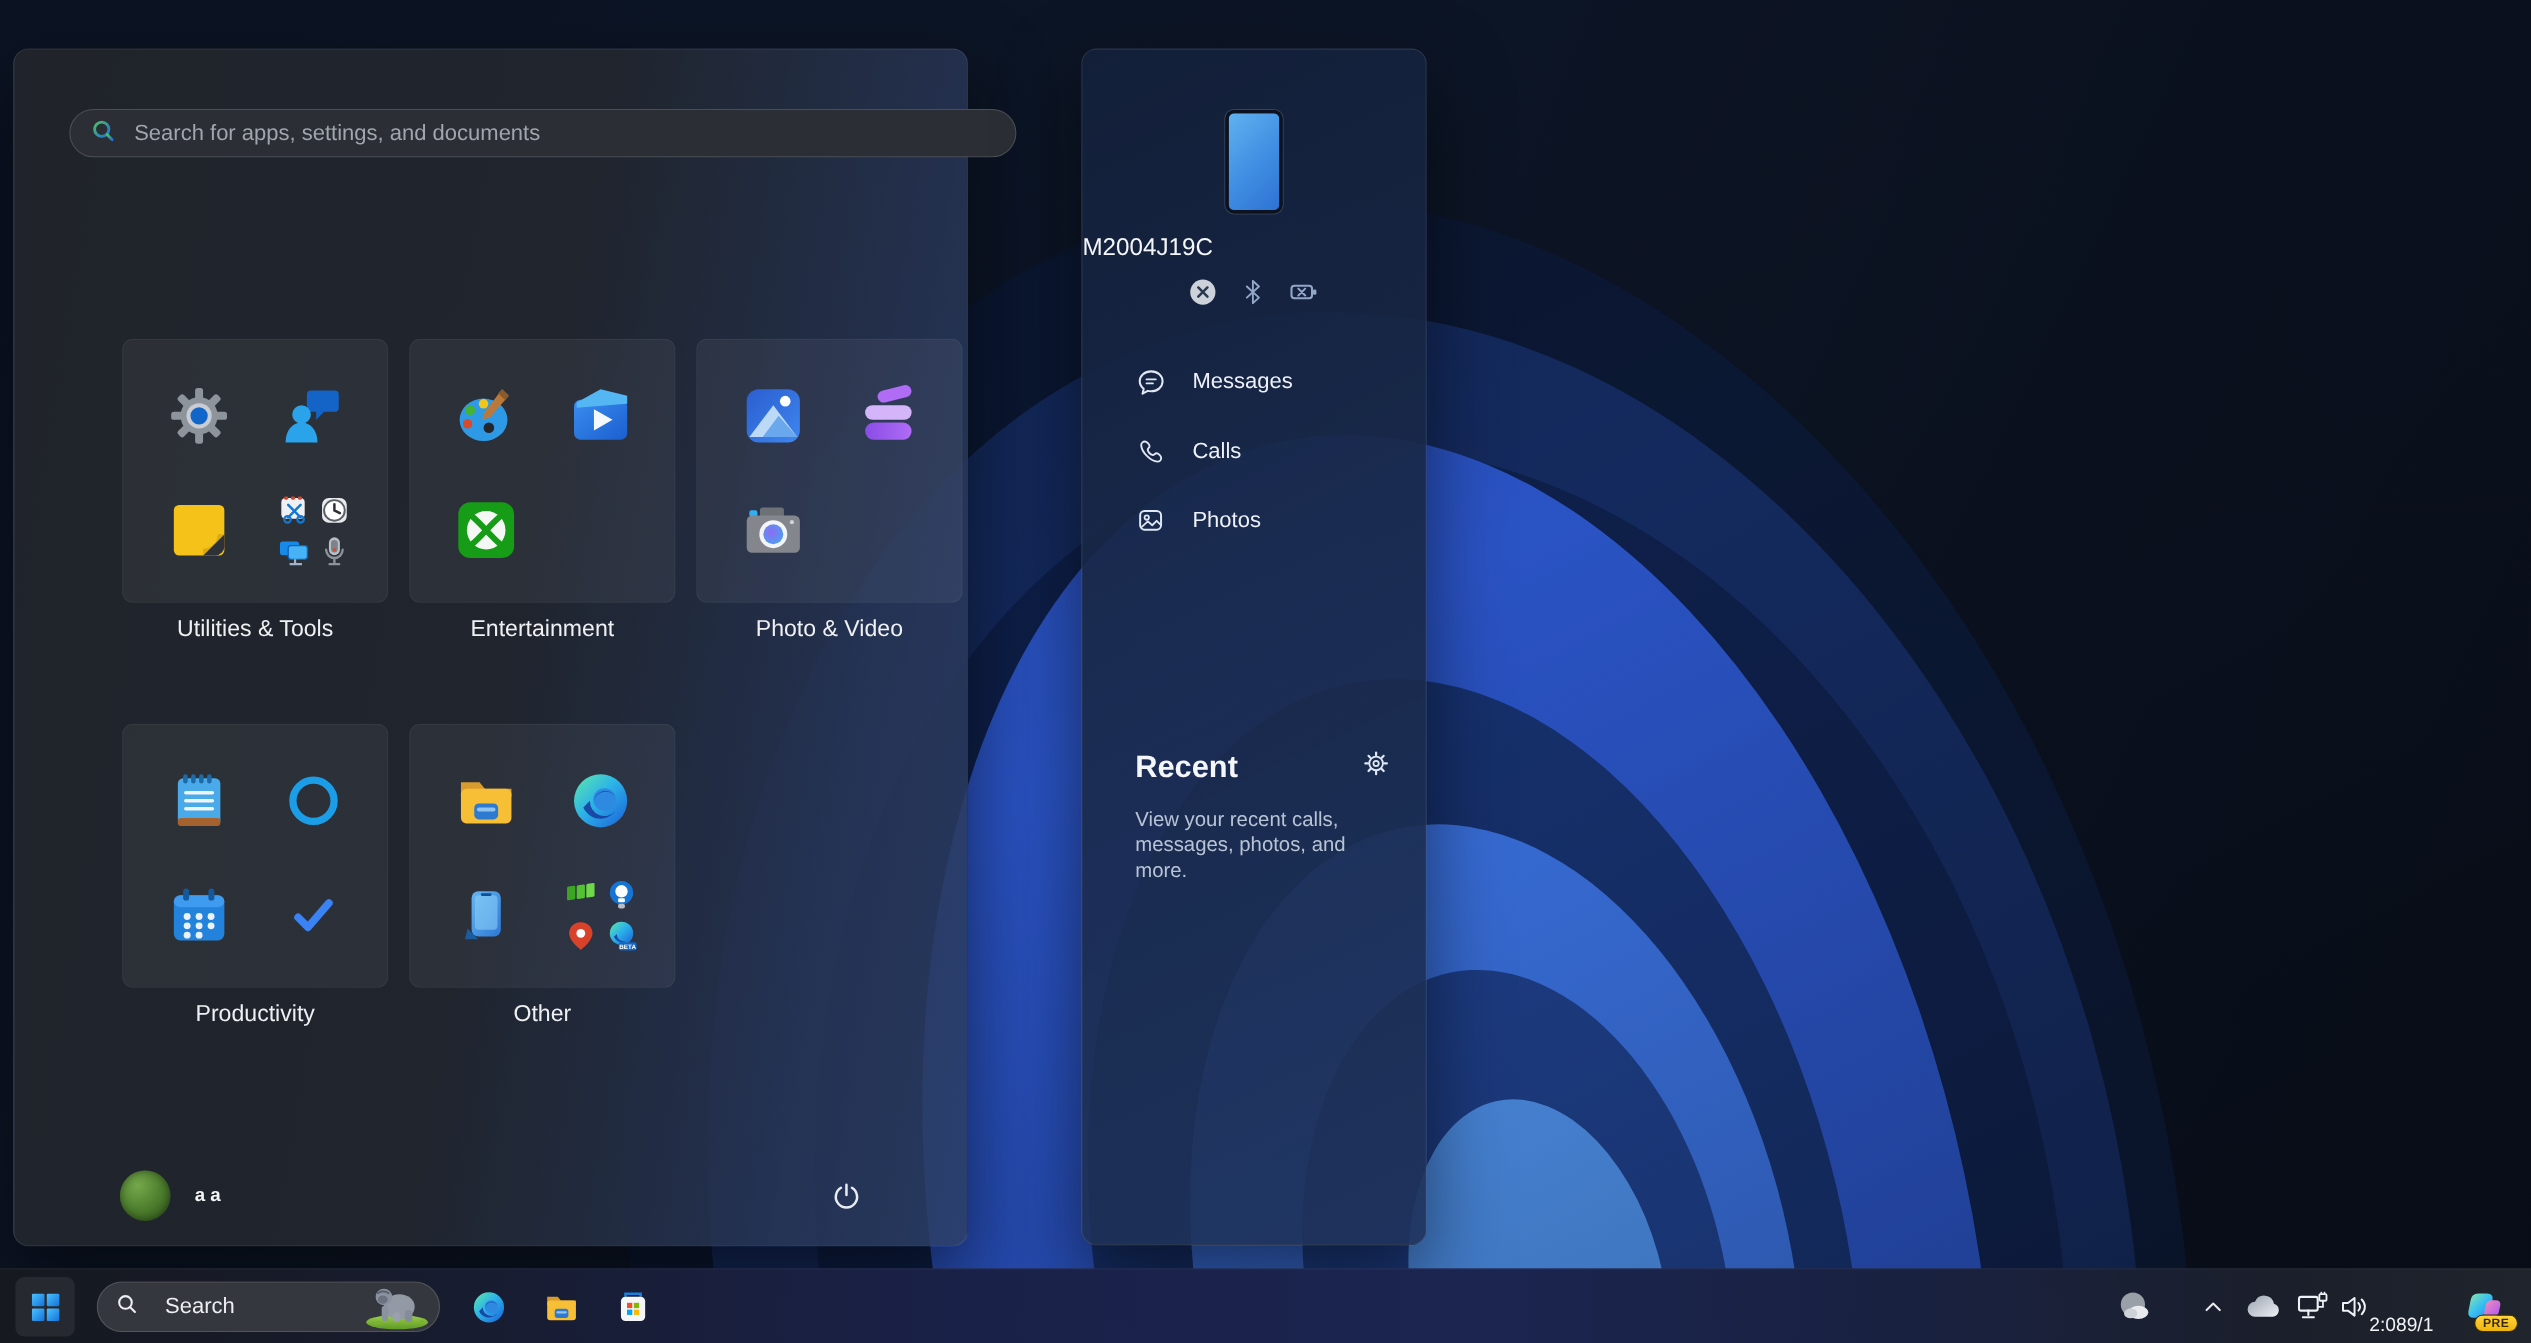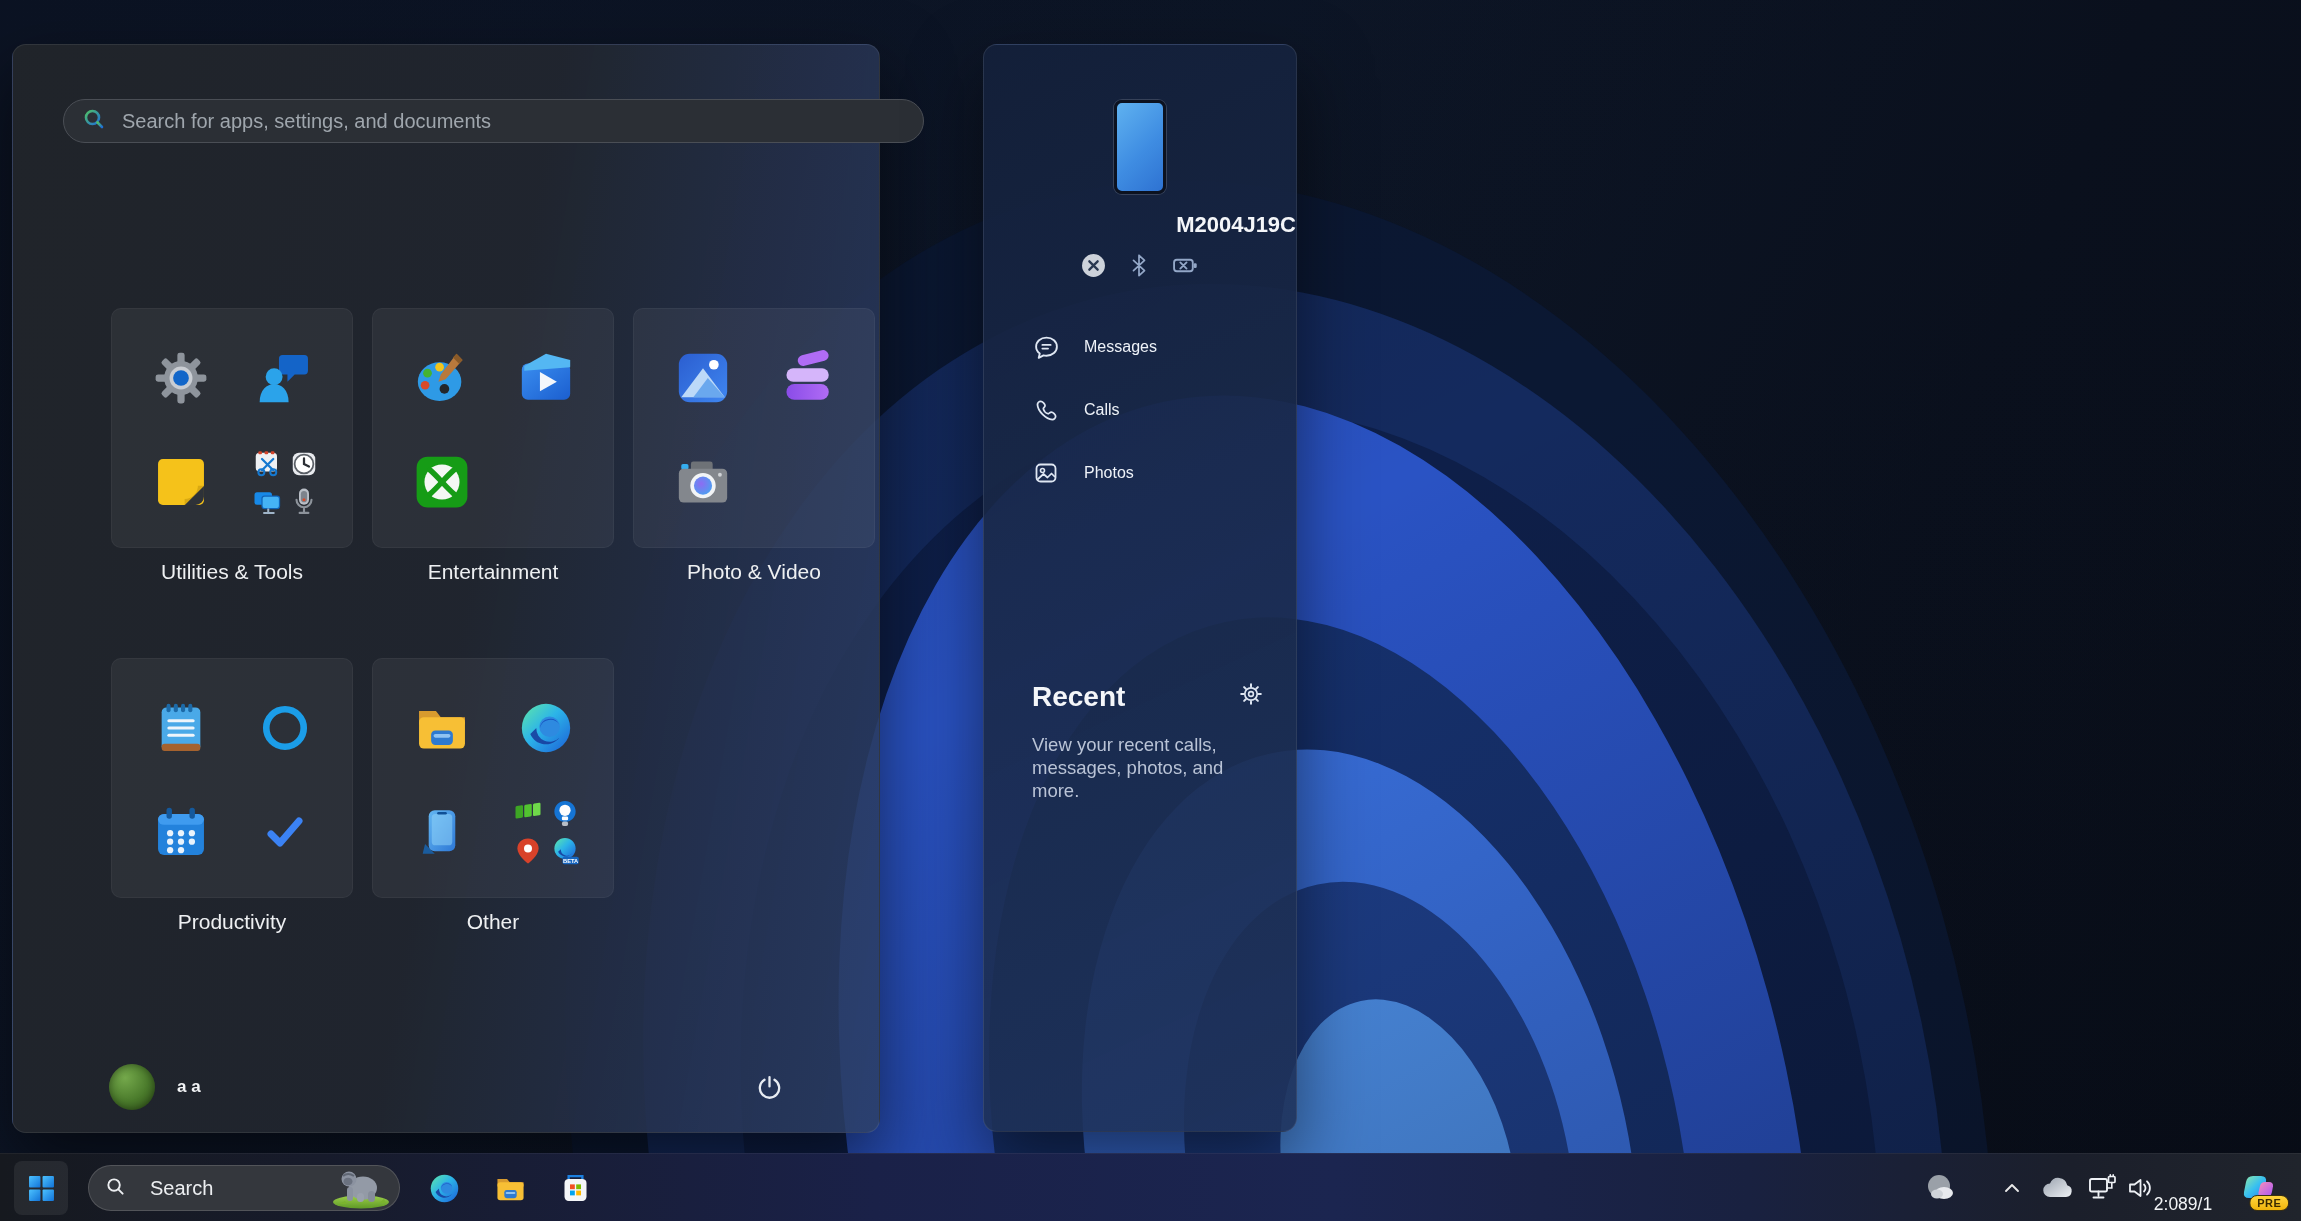--- a/index.html
+++ b/index.html
@@ -40,25 +40,25 @@
     background:radial-gradient(circle at 35% 30%,#74a84b,#4a7a2b 55%,#2f5219 95%);box-shadow:inset 0 0 8px rgba(0,0,0,.4);}
   .user-name{margin-left:22px;font-size:17px;font-weight:600;color:#f2f4f6;}
   .power-btn{position:absolute;right:88px;width:44px;height:44px;display:flex;align-items:center;justify-content:center;border-radius:6px;}
 
   
   .phone-panel{position:absolute;left:983px;top:44px;width:314px;height:1088px;border-radius:14px;
     background:linear-gradient(155deg,rgba(20,32,58,.94) 0%,rgba(26,42,75,.92) 55%,rgba(31,50,90,.90) 100%);
     border:1px solid rgba(255,255,255,.09);box-shadow:0 30px 70px rgba(0,0,0,.5);}
   .phone-img{position:absolute;left:50%;top:55px;transform:translateX(-50%);width:52px;height:94px;border-radius:8px;
     background:linear-gradient(135deg,#5fb2f0 0%,#3f8de2 55%,#2e72d2 100%);border:3px solid #0c1220;box-shadow:0 0 0 1px rgba(255,255,255,.15);}
-  .phone-name{position:absolute;left:0;top:167px;width:100%;text-align:right;font-size:22px;font-weight:700;color:#f4f6f9;}
+  .phone-name{position:absolute;left:0;top:167px;width:100%;text-align:left;font-size:22px;font-weight:400;color:#f4f6f9;}
   .phone-status{position:absolute;left:0;top:208px;width:100%;display:flex;justify-content:center;align-items:center;gap:22px;}
   .pp-item{position:absolute;left:0;width:100%;height:44px;display:flex;align-items:center;}
   .pp-item .pp-ic{margin-left:48px;width:28px;display:flex;justify-content:center;}
-  .pp-item .pp-label{margin-left:24px;font-size:16px;color:#eef2f8;}
+  .pp-item .pp-label{margin-left:24px;font-size:20px;color:#eef2f8;}
   .recent-head{position:absolute;left:48px;top:636px;font-size:28px;font-weight:700;color:#f4f6f9;}
   .recent-gear{position:absolute;right:32px;top:636px;width:26px;height:26px;display:flex;align-items:center;justify-content:center;}
   .recent-desc{position:absolute;left:48px;top:688px;width:230px;font-size:18.5px;line-height:23px;color:#b9c3d6;}
 
   
   .taskbar{position:absolute;left:0;top:1153px;width:2301px;height:68px;
     background:linear-gradient(90deg,#16191f 0%,#171b2b 14%,#1a2148 38%,#1b2550 58%,#192140 76%,#1b1f2b 90%,#20242c 100%);
     border-top:1px solid rgba(255,255,255,.05);}
   .tb-start{position:absolute;left:14px;top:7px;width:54px;height:54px;border-radius:8px;background:rgba(255,255,255,.07);
     display:flex;align-items:center;justify-content:center;}

